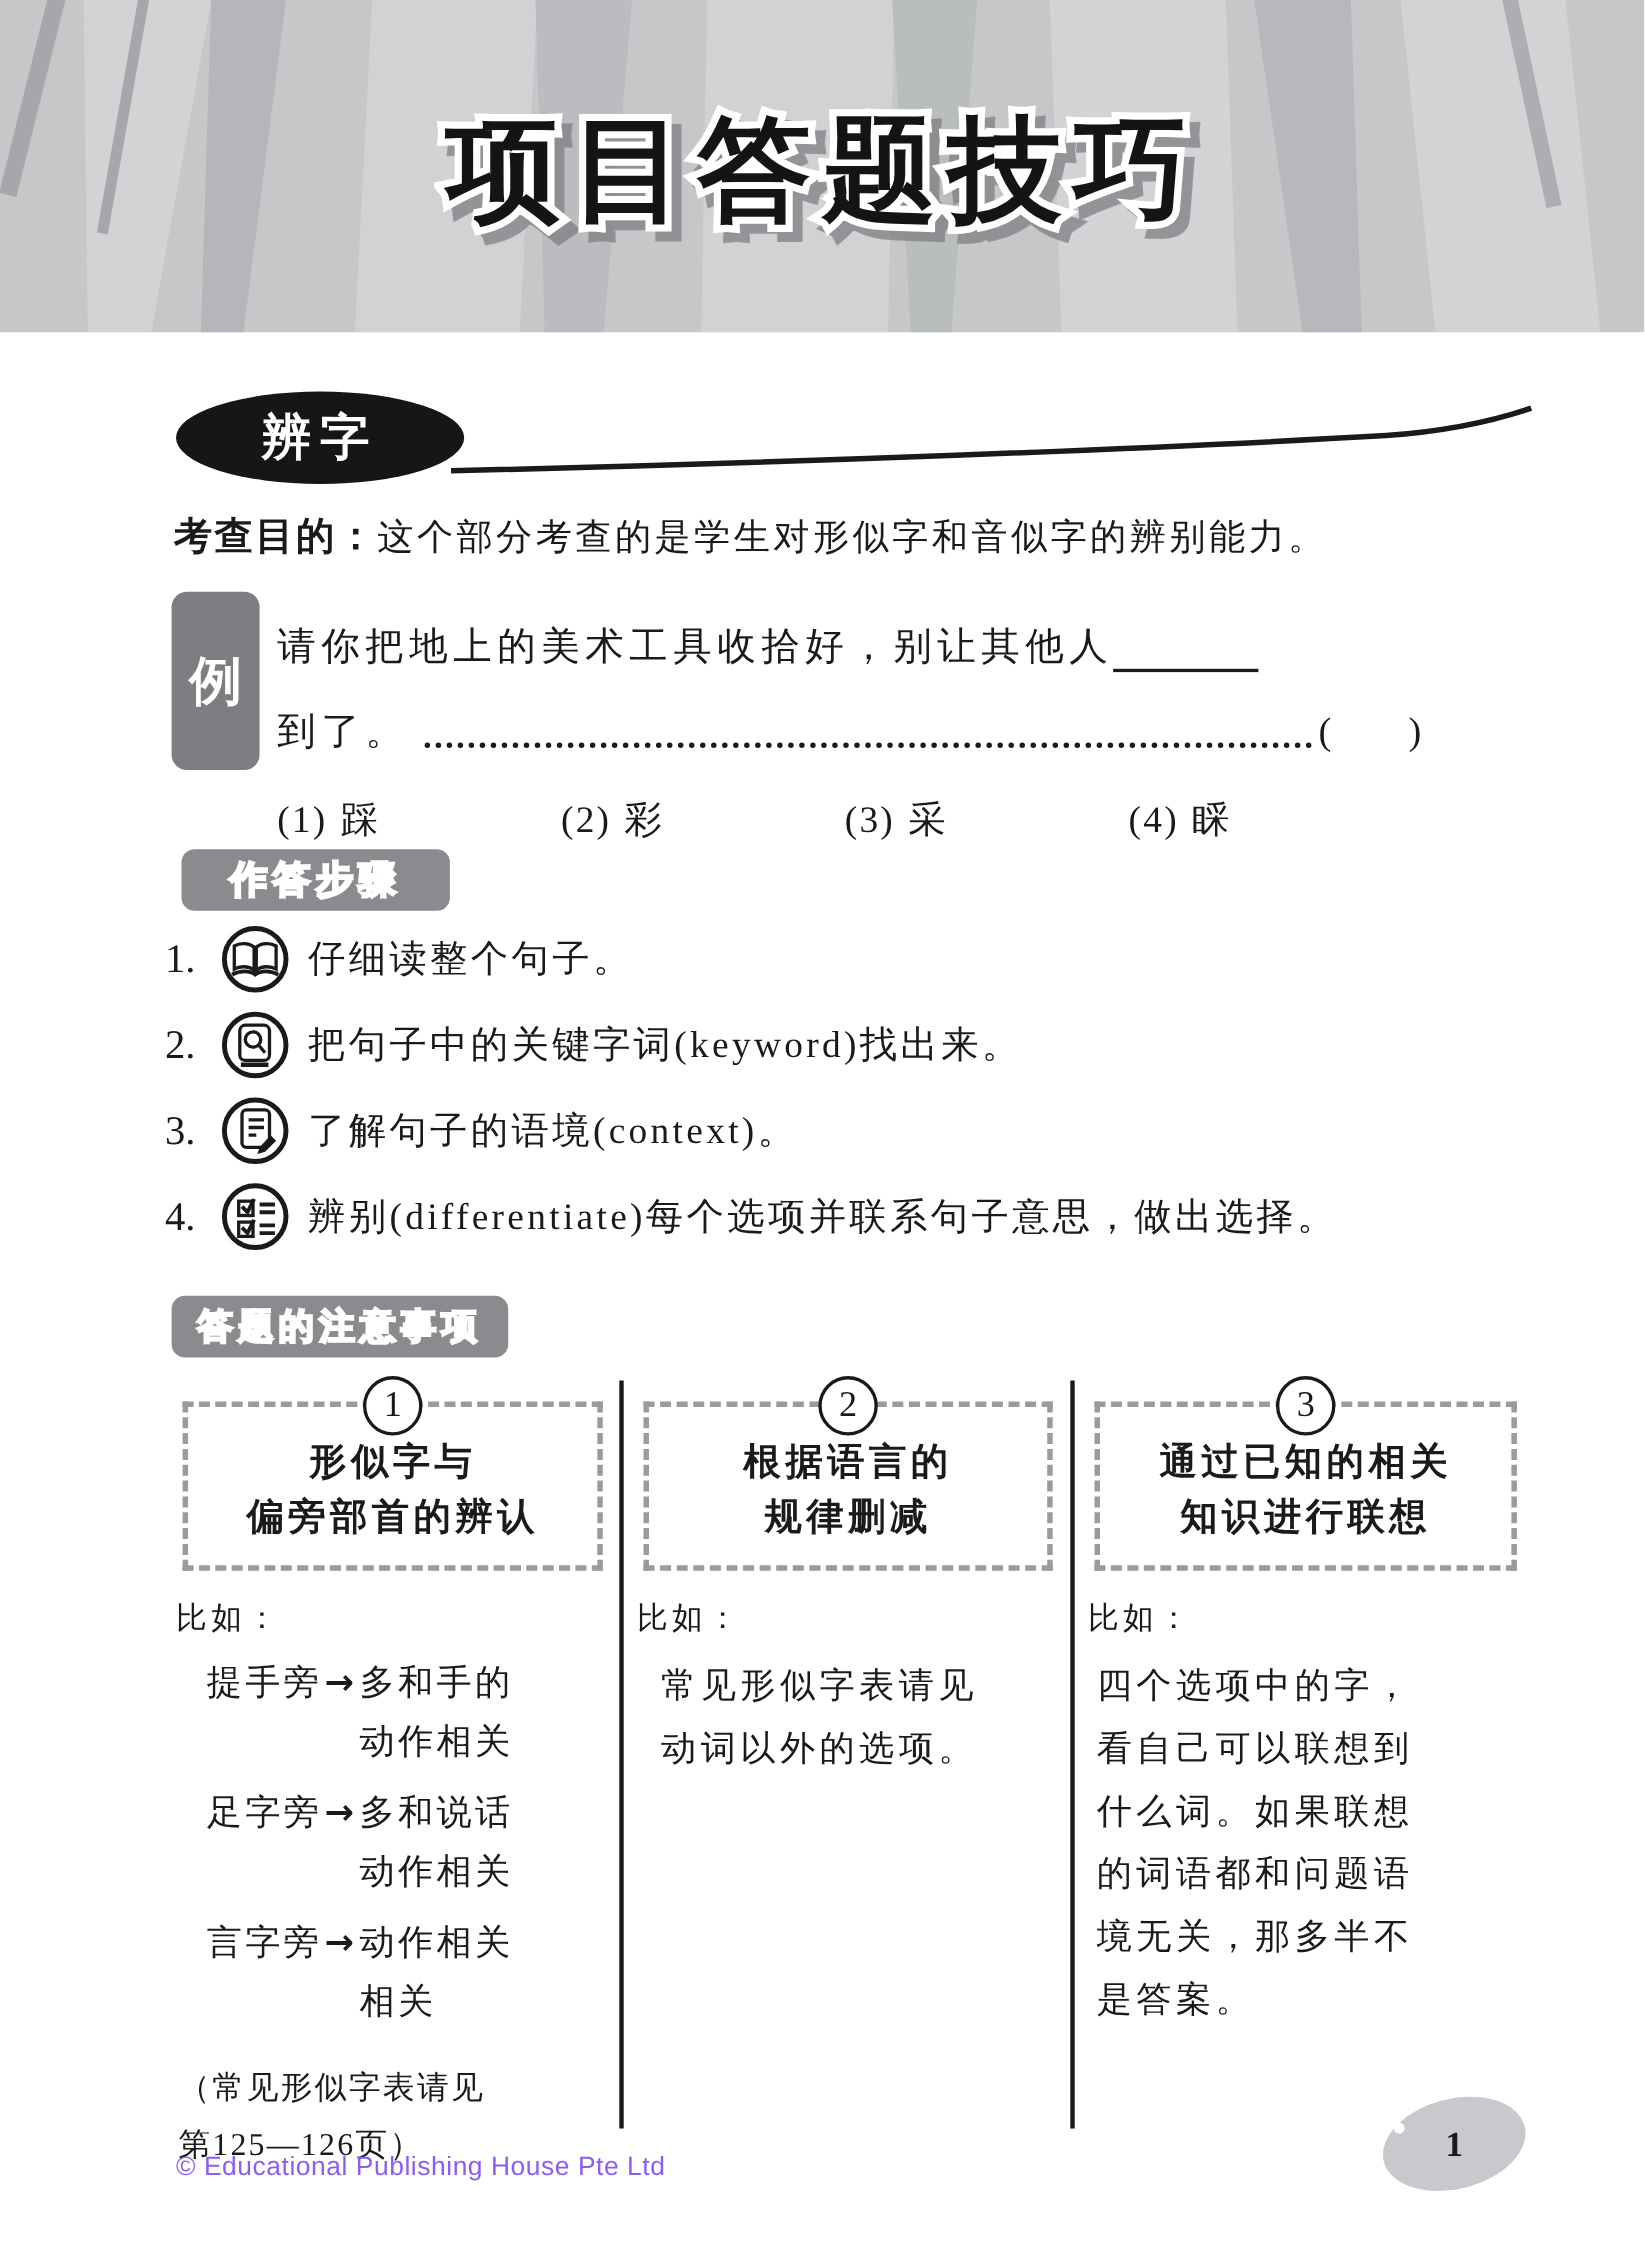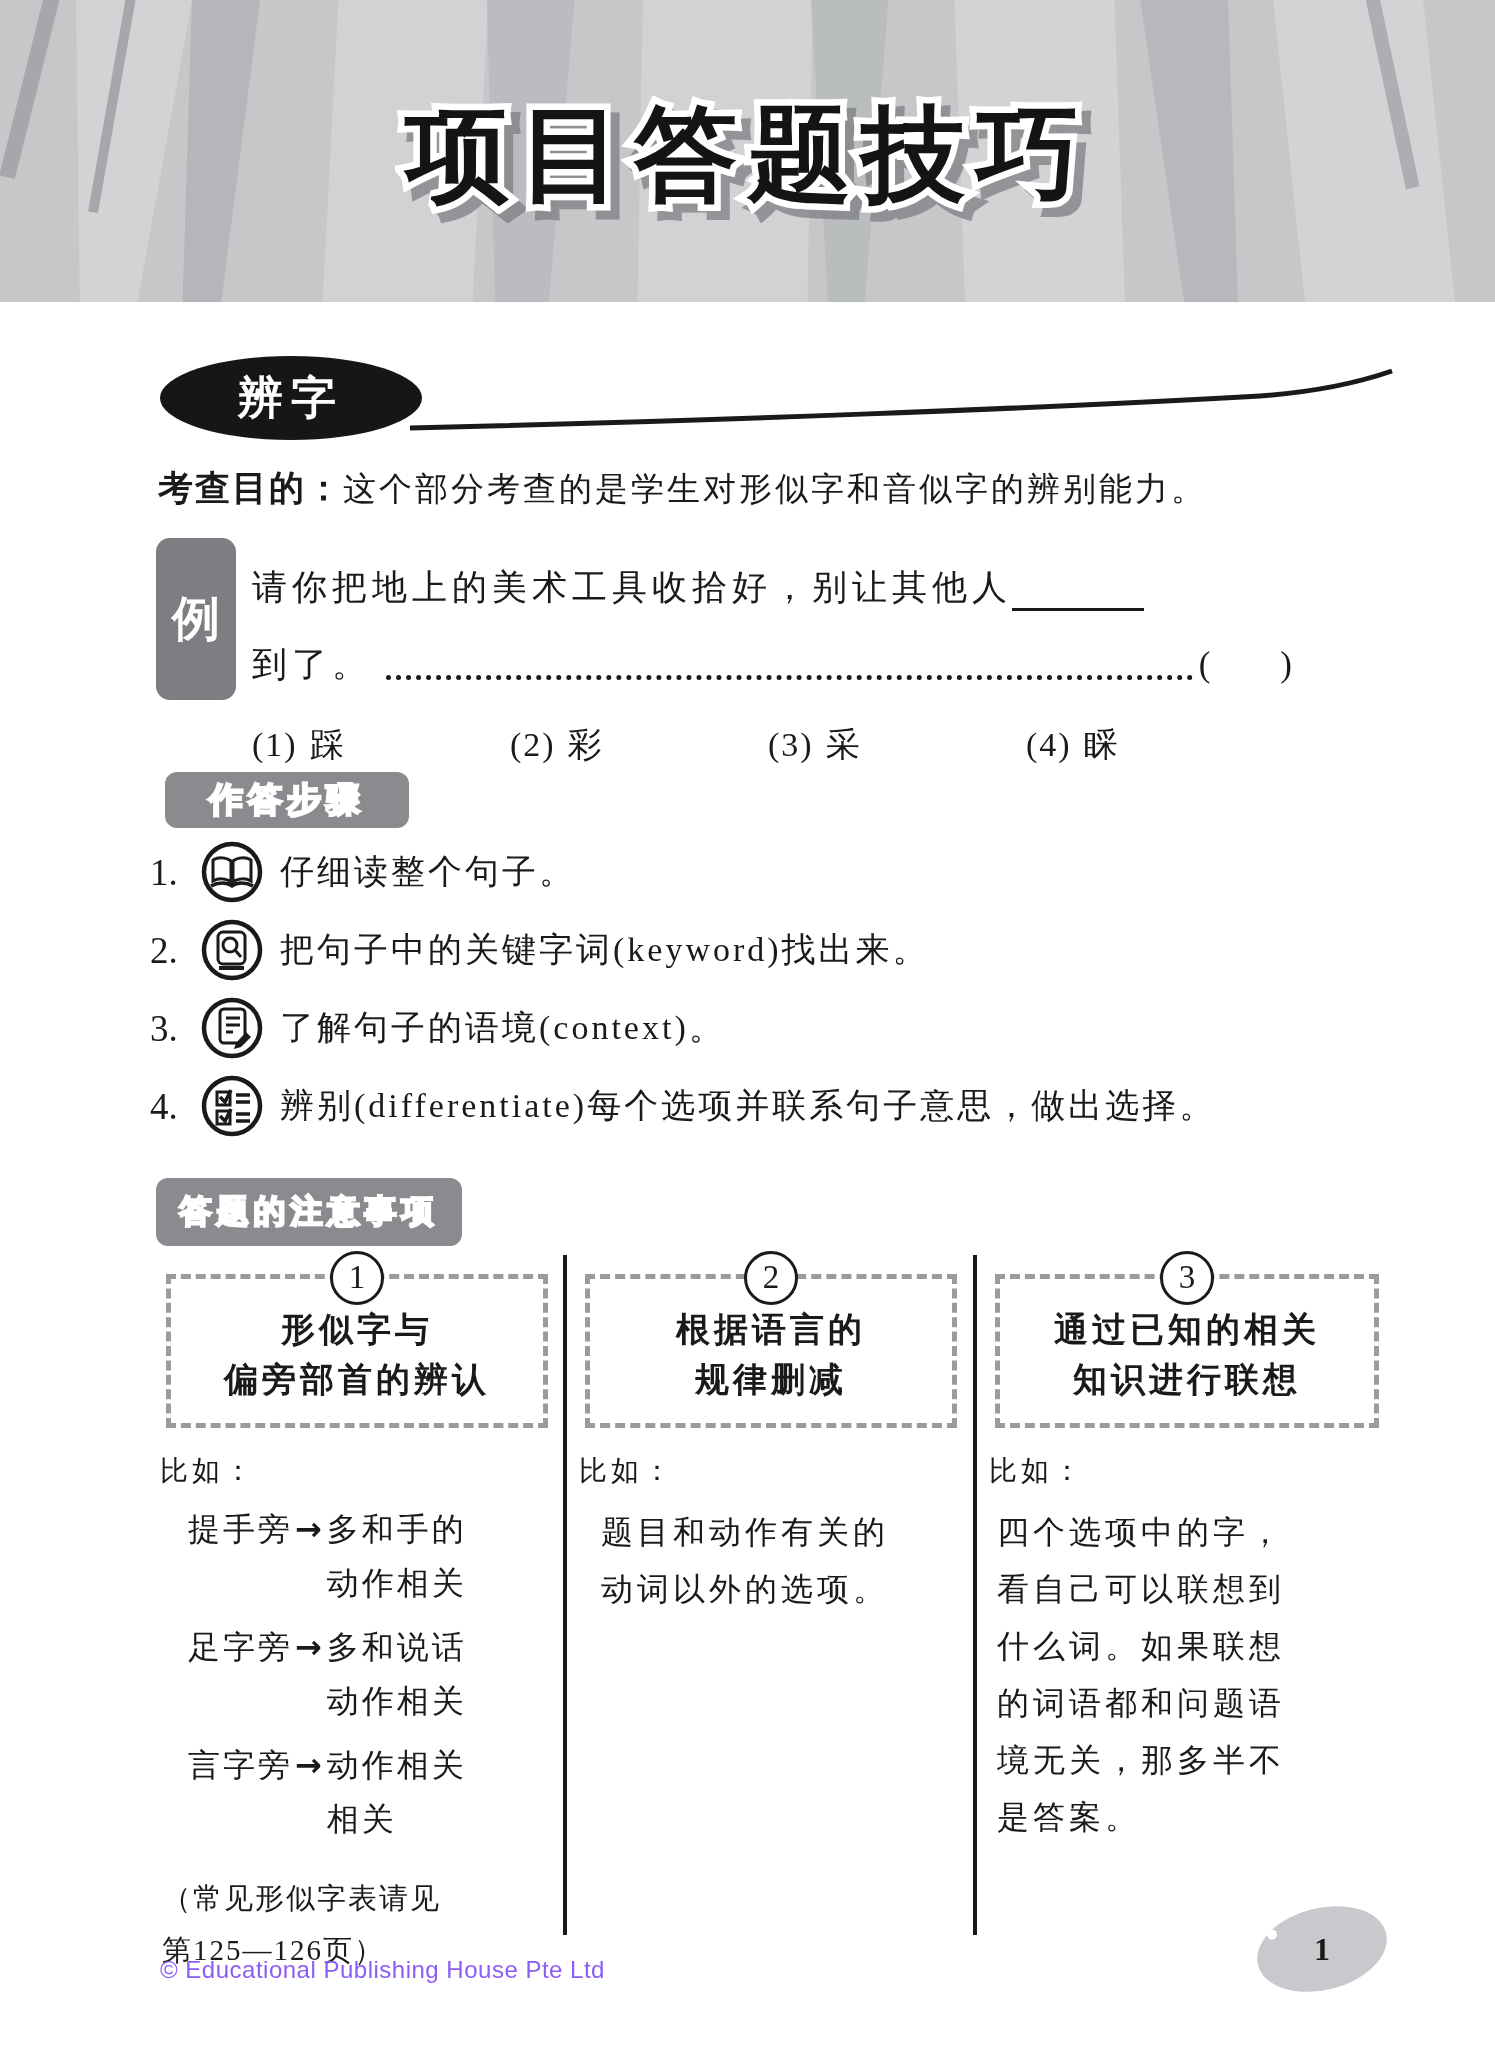--- a/index.html
+++ b/index.html
@@ -67,21 +67,21 @@
   .opt .han { margin-left:12px; }
 
   
   .gray-badge {
     position:absolute; background:#8b8b8f; border-radius:12px;
     font-family:"Liberation Sans", sans-serif; font-weight:bold;
     color:#d6d6da; -webkit-text-stroke:2.4px #ffffff;
     display:flex; align-items:center; justify-content:center; letter-spacing:5px;
   }
   .steps-badge { left:165px; top:772px; width:244px; height:56px; font-size:34px; }
-  .notes-badge { left:156px; top:1178px; width:306px; height:68px; font-size:32px; }
+  .notes-badge { left:156px; top:1178px; width:306px; height:56px; font-size:32px; }
 
   
   .steps { position:absolute; left:150px; top:840px; margin:0; padding:0; list-style:none; }
   .step { display:flex; align-items:center; height:64px; margin-bottom:14px; }
   .step-num { width:50px; font-size:37px; }
   .step-icon { width:64px; height:64px; flex:0 0 64px; }
   .step-text { margin-left:16px; font-size:34px; letter-spacing:3px; white-space:nowrap;text-align:center; }
 
   
   .columns { position:absolute; left:0; top:1250px; width:1495px; height:695px; }
@@ -278,21 +278,21 @@
     </div>
 
     <div class="col col2">
       <div class="head-box">
         <div class="circle-num">2</div>
         <div class="head-line">根据语言的</div>
         <div class="head-line">规律删减</div>
       </div>
       <div class="biru">比如：</div>
       <div class="col-content">
-        <div>题目和动作有关的</div>
+        <div>常见形似字表请见</div>
         <div>动词以外的选项。</div>
       </div>
     </div>
 
     <div class="col col3">
       <div class="head-box">
         <div class="circle-num">3</div>
         <div class="head-line">通过已知的相关</div>
         <div class="head-line">知识进行联想</div>
       </div>

